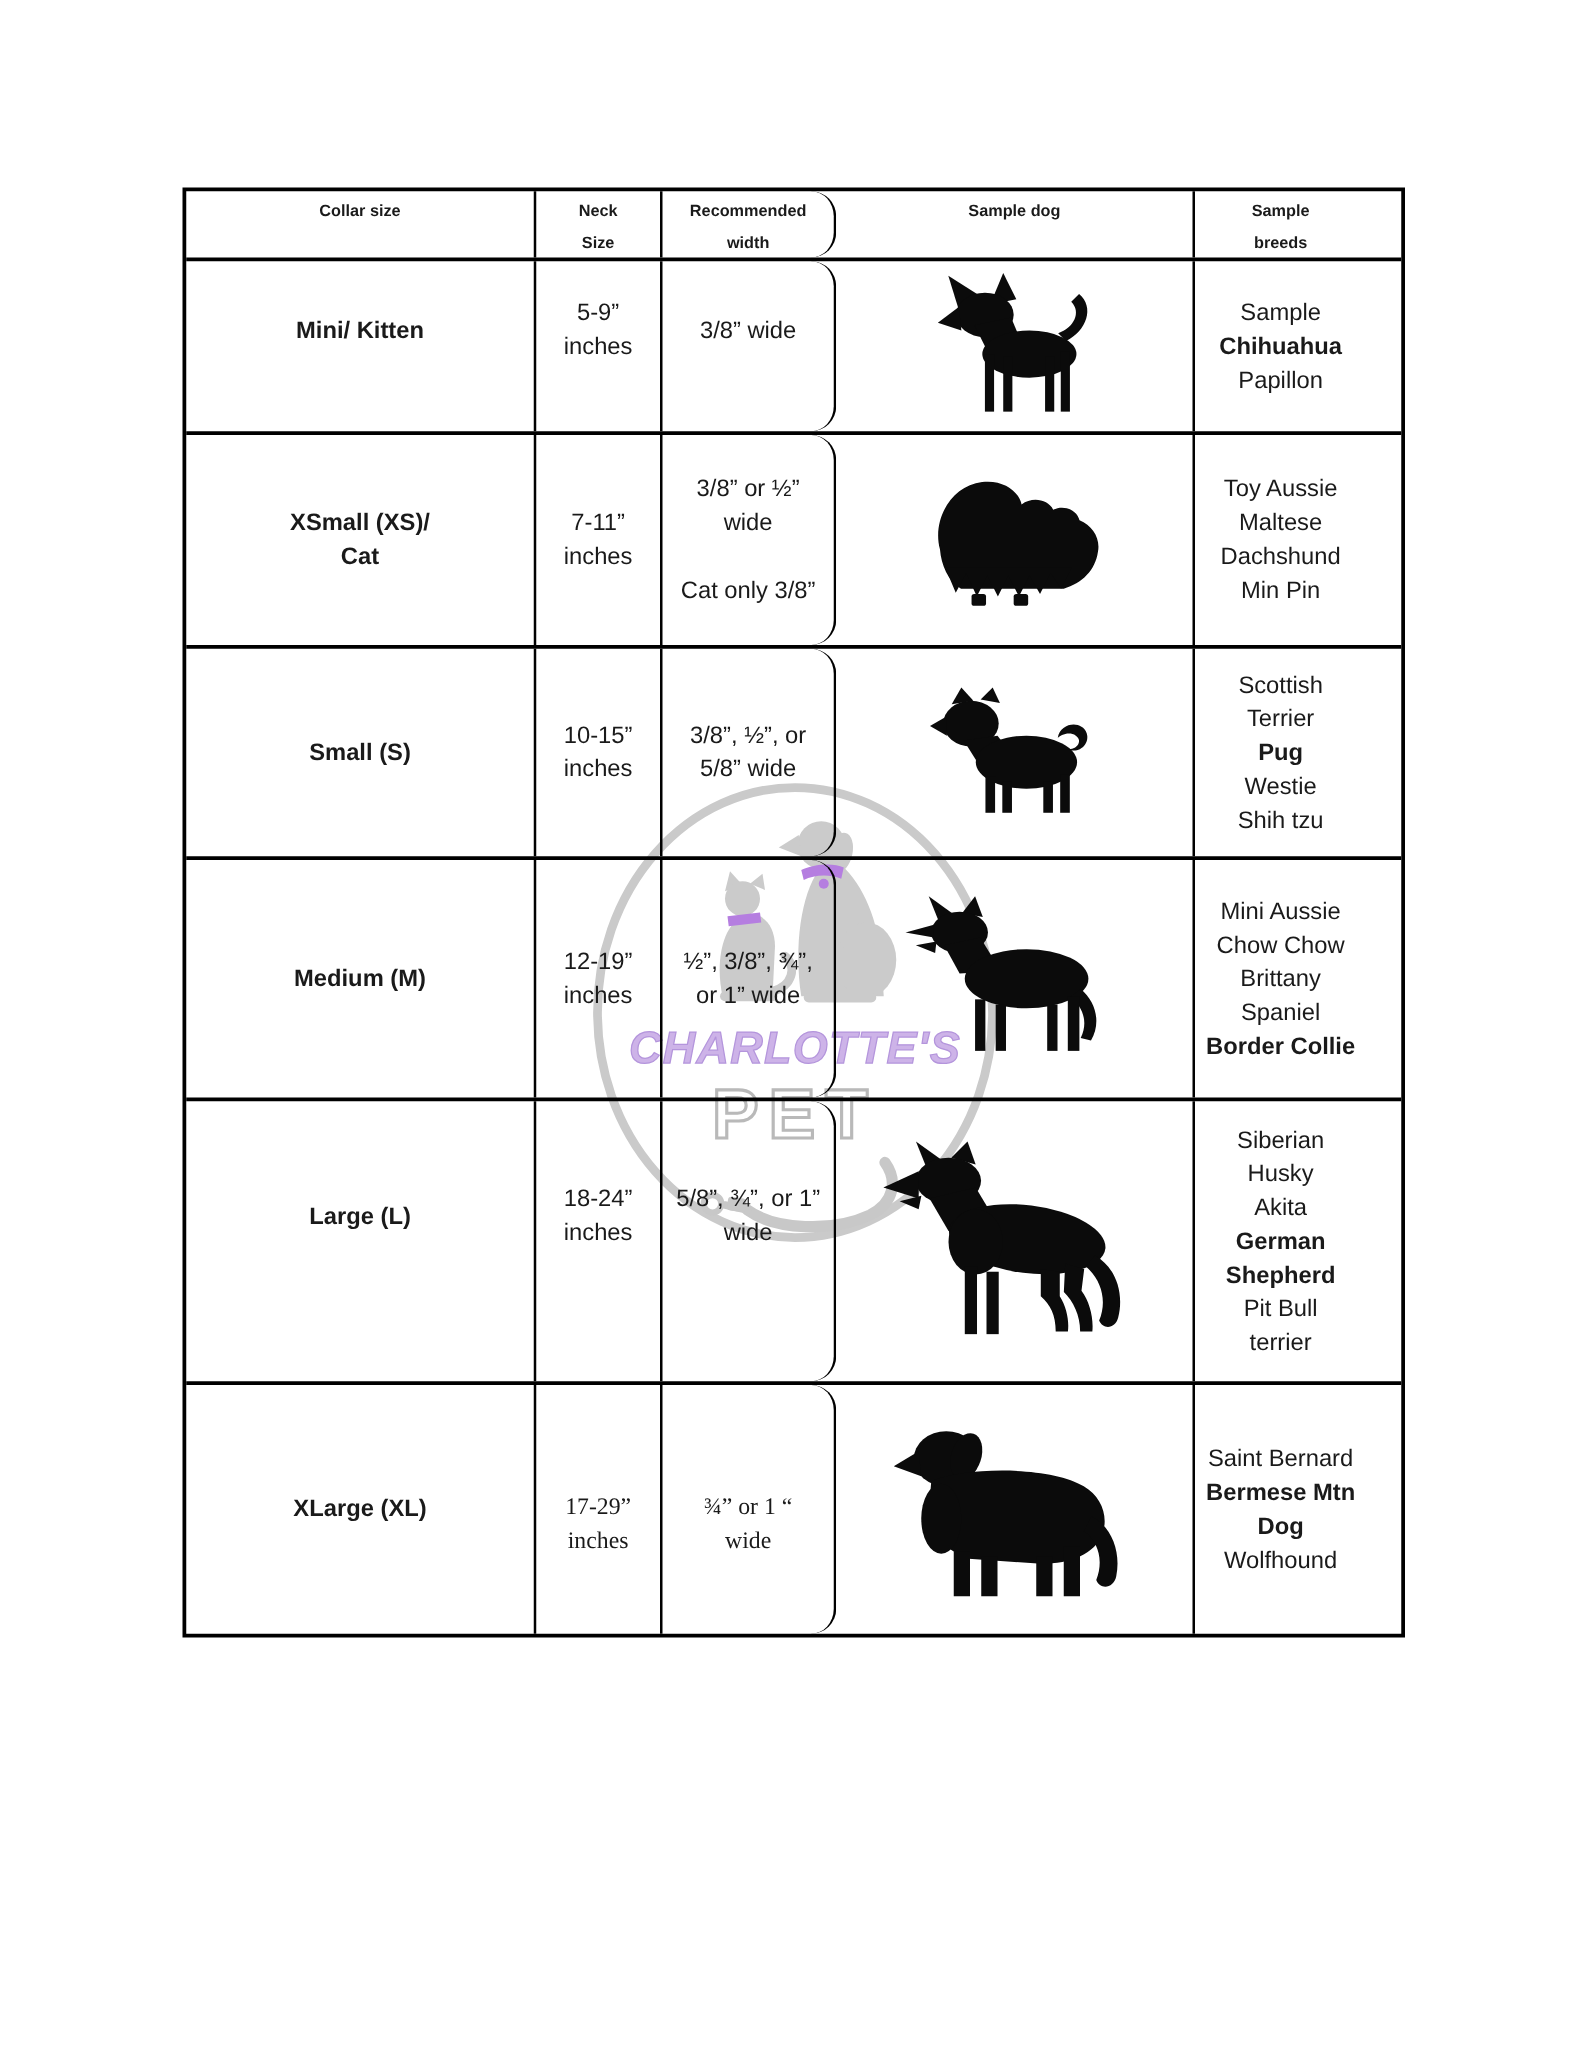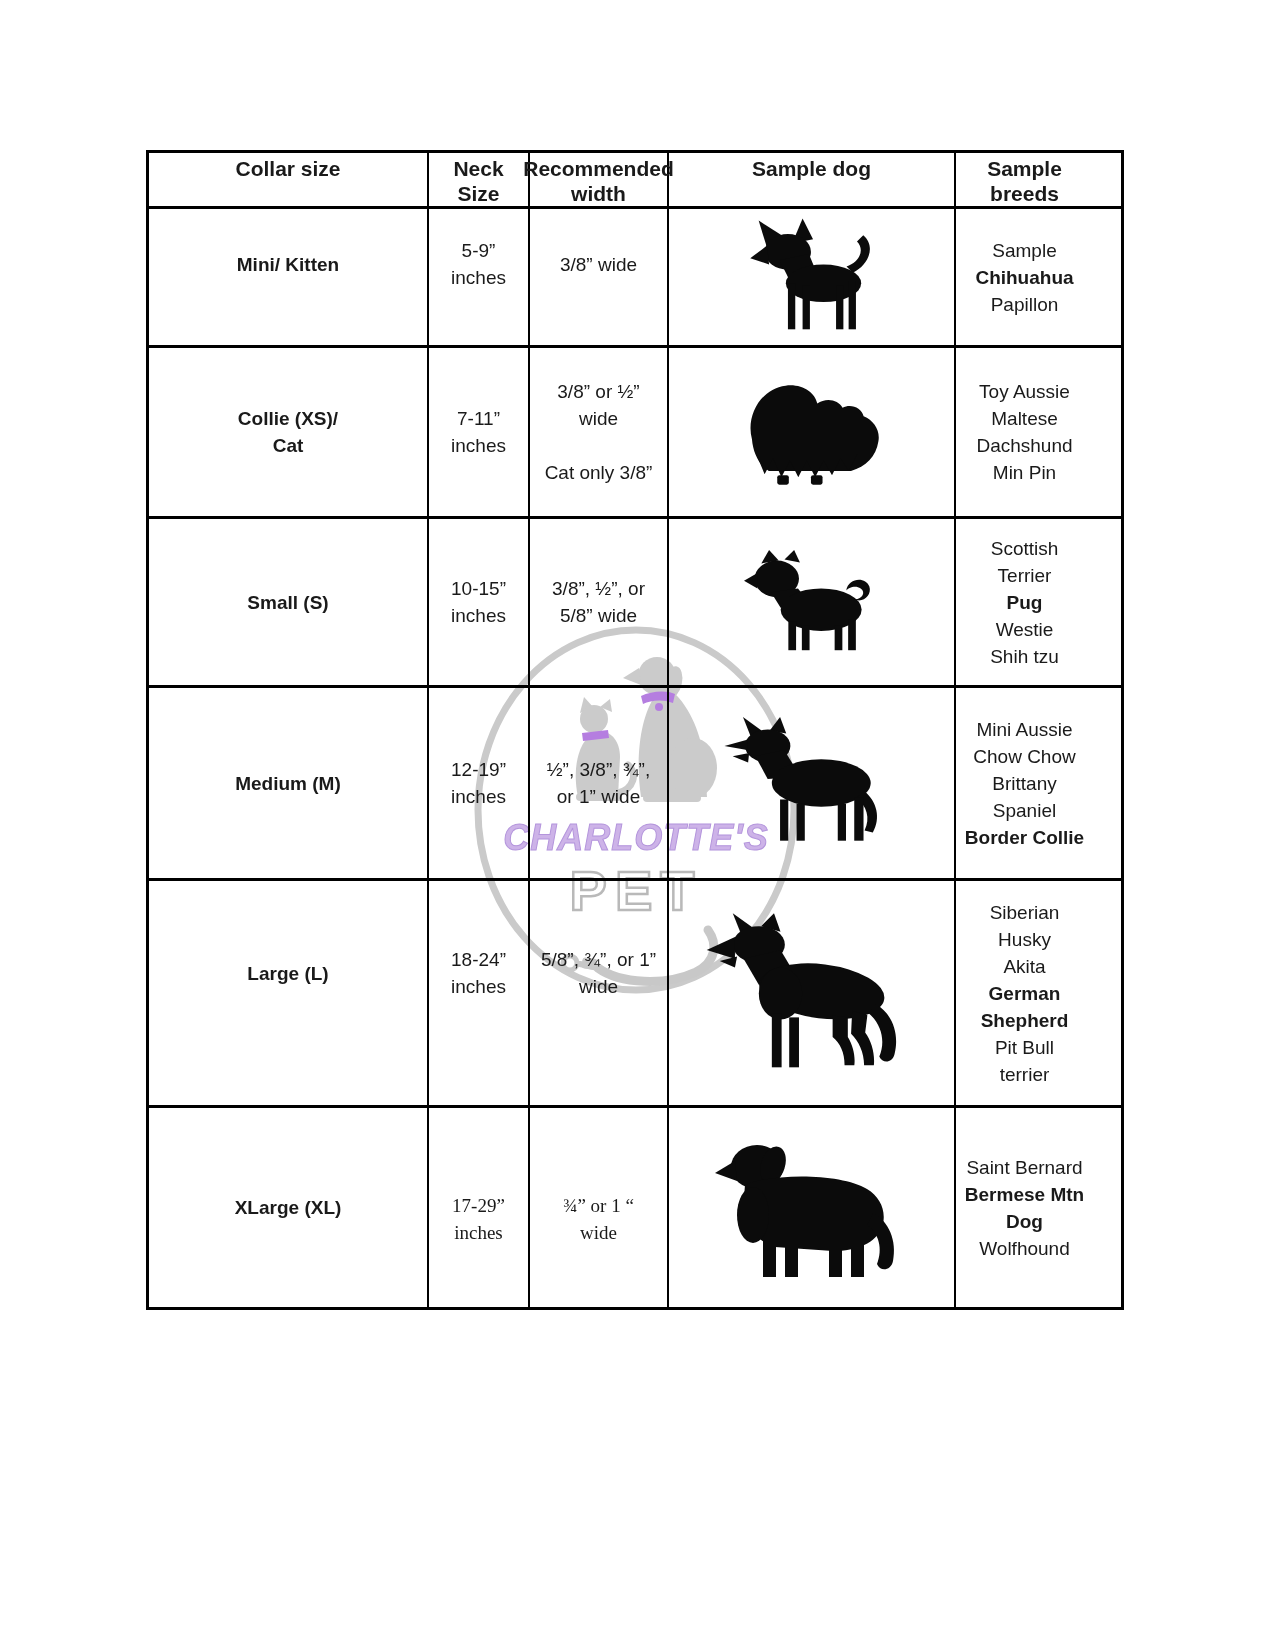--- a/index.html
+++ b/index.html
@@ -11,26 +11,26 @@
   .pet-table{position:absolute;left:146px;top:150px;width:978px;height:1160px;
              border:3px solid #000;z-index:1;box-sizing:border-box;background:transparent;}
   .t-row{display:flex;width:100%;box-sizing:border-box;border-bottom:3px solid #000;}
   .t-row:last-child{border-bottom:none;}
   .t-cell{box-sizing:border-box;border-right:2px solid #000;display:flex;
           flex-direction:column;align-items:center;justify-content:center;
           text-align:center;background:transparent;}
   .t-cell:last-child{border-right:none;}
   .c1{width:280px;}
   .c2{width:101px;}
-  .c3{width:139px;}
+  .c3{width:139px;border-radius:20px;}
   .c4{width:287px;}
   .c5{width:137px;}
   .t-header{height:56px;}
   .t-header .t-cell{justify-content:flex-start;padding-top:3px;}
-  .hline{font-size:21px;font-weight:700;line-height:25px;white-space:nowrap;}
+  .hline{font-size:13px;font-weight:700;line-height:25px;white-space:nowrap;}
   .cell-text{display:flex;flex-direction:column;align-items:center;}
   .line{font-size:19px;line-height:27px;min-height:27px;white-space:nowrap;}
   .line.b{font-weight:700;}
   .line.empty{height:27px;}
   .label-cell .line{font-weight:700;}
   .breeds-cell .line{white-space:nowrap;}
   .dog-cell svg{display:block;}
   
   .r-mini .c1 .cell-text,.r-mini .c2 .cell-text,.r-mini .c3 .cell-text{padding-bottom:26px;}
   .r-l .c1 .cell-text,.r-l .c2 .cell-text,.r-l .c3 .cell-text{padding-bottom:40px;}
@@ -134,21 +134,21 @@
           <div class="cell-text">
             <div class="line">Sample</div>
             <div class="line b">Chihuahua</div>
             <div class="line">Papillon</div>
           </div>
         </div>
       </div>
       <div class="t-row body-row r-xs" style="height: 171px;">
         <div class="t-cell c1 label-cell">
           <div class="cell-text">
-            <div class="line b">Collie (XS)/</div>
+            <div class="line b">XSmall (XS)/</div>
             <div class="line b">Cat</div>
           </div>
         </div>
         <div class="t-cell c2">
           <div class="cell-text">
             <div class="line">7-11”</div>
             <div class="line">inches</div>
           </div>
         </div>
         <div class="t-cell c3">

